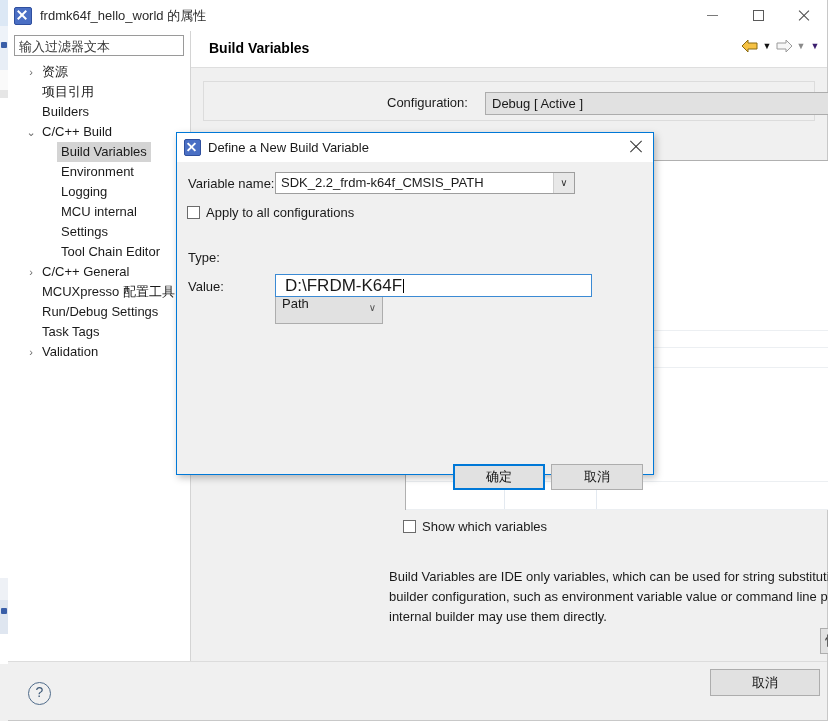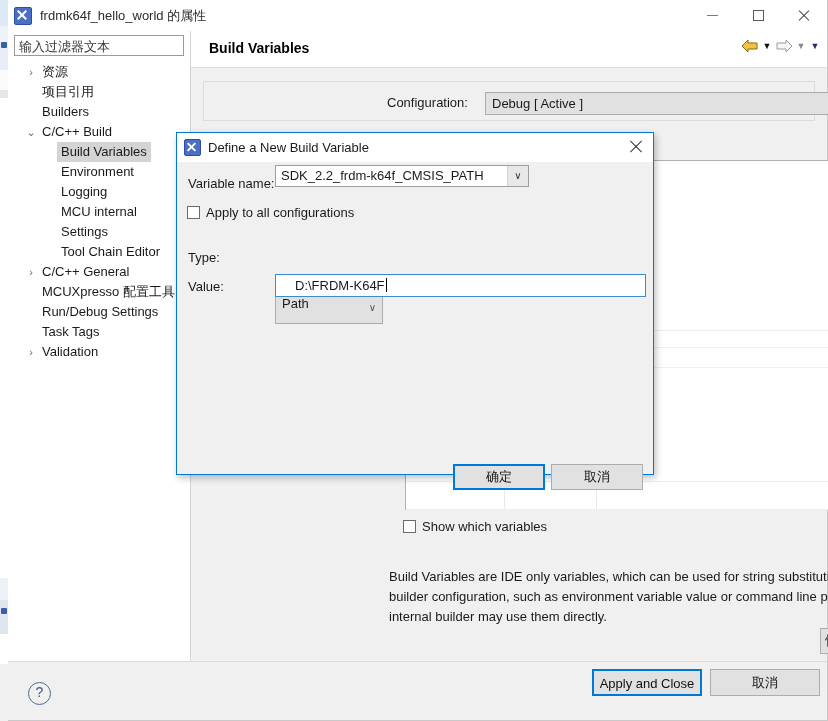--- a/index.html
+++ b/index.html
@@ -197,40 +197,40 @@
   .dlg-close::after  { transform: rotate(-45deg); }
 
   .dlg-body { position: absolute; left: 0; top: 29px; width: 476px; height: 312px; background: #f0f0f0; }
 
   .f-label { position: absolute; font-size: 13px; color: #1a1a1a; }
   .l-varname { left: 11px; top: 14px; }
   .l-type    { left: 11px; top: 88px; }
   .l-value   { left: 11px; top: 117px; }
 
   .varcombo {
-    position: absolute; left: 98px; top: 3px; width: 254px; height: 22px;
+    position: absolute; left: 98px; top: 10px; width: 300px; height: 22px;
     background: #ffffff; border: 1px solid #9e9e9e; box-sizing: border-box;
     font-size: 13px; line-height: 20px; padding-left: 5px; color: #1a1a1a;
   }
   .varcombo .cbtn {
     position: absolute; right: 0; top: 0; width: 20px; height: 20px;
     background: #e8e8e8; border-left: 1px solid #cfcfcf;
     font-size: 10px; color: #333; text-align: center; line-height: 20px;
   }
   .applyall { position: absolute; left: 10px; top: 43px; font-size: 13px; display: flex; align-items: center; }
   .typecombo {
     position: absolute; left: 98px; top: 84px; width: 108px; height: 32px;
     background: #e1e1e1; border: 1px solid #adadad; box-sizing: border-box;
     font-size: 13px; line-height: 21px; padding-left: 6px; color: #1a1a1a; margin-top: 46px;
   }
   .typecombo .cv { position: absolute; right: 6px; top: 4px; font-size: 10px; color: #555; }
   .valinput {
-    position: absolute; left: 98px; top: 112px; width: 371px; height: 23px;
+    position: absolute; left: 98px; top: 112px; width: 317px; height: 23px;
     background: #ffffff; border: 1px solid #3b8ad4; box-sizing: border-box;
-    font-size: 13px; line-height: 21px; padding-left: 19px; color: #1a1a1a;
+    font-size: 17px; line-height: 21px; padding-left: 9px; color: #1a1a1a;
     white-space: nowrap; overflow: hidden;
   }
   .caret {
     display: inline-block; width: 1px; height: 14px; background: #000;
     vertical-align: -2px; margin-left: 1px;
   }
   .dlg-btn {
     position: absolute; height: 26px; box-sizing: border-box;
     font-size: 13px; text-align: center; line-height: 24px; color: #111;
   }
@@ -378,21 +378,20 @@
       <span>Show which variables</span>
     </div>
 
     <div class="desc" style="left:381px;">Build Variables are IDE only variables, which can be used for string substitution when defining external builder configuration, such as environment variable value or command line parameter in form of ${VAR}, internal builder may use them directly.</div>
 
     <div class="botbtn bb-restore" style="left:812px;">恢复默认值(D)</div>
 
     <div class="bottombar">
       <div class="helpicon">?</div>
     </div>
-    <div class="bb2 bb-applyclose" style="left:584px;">Apply and Close</div>
     <div class="bb2 bb-cancel2" style="left:702px;">取消</div>
 
   </div>
 
   <div class="dlg">
     <div class="dlg-title">
       <div class="dlg-icon"></div>
       <div class="dlg-title-text">Define a New Build Variable</div>
       <div class="dlg-close"></div>
     </div>

